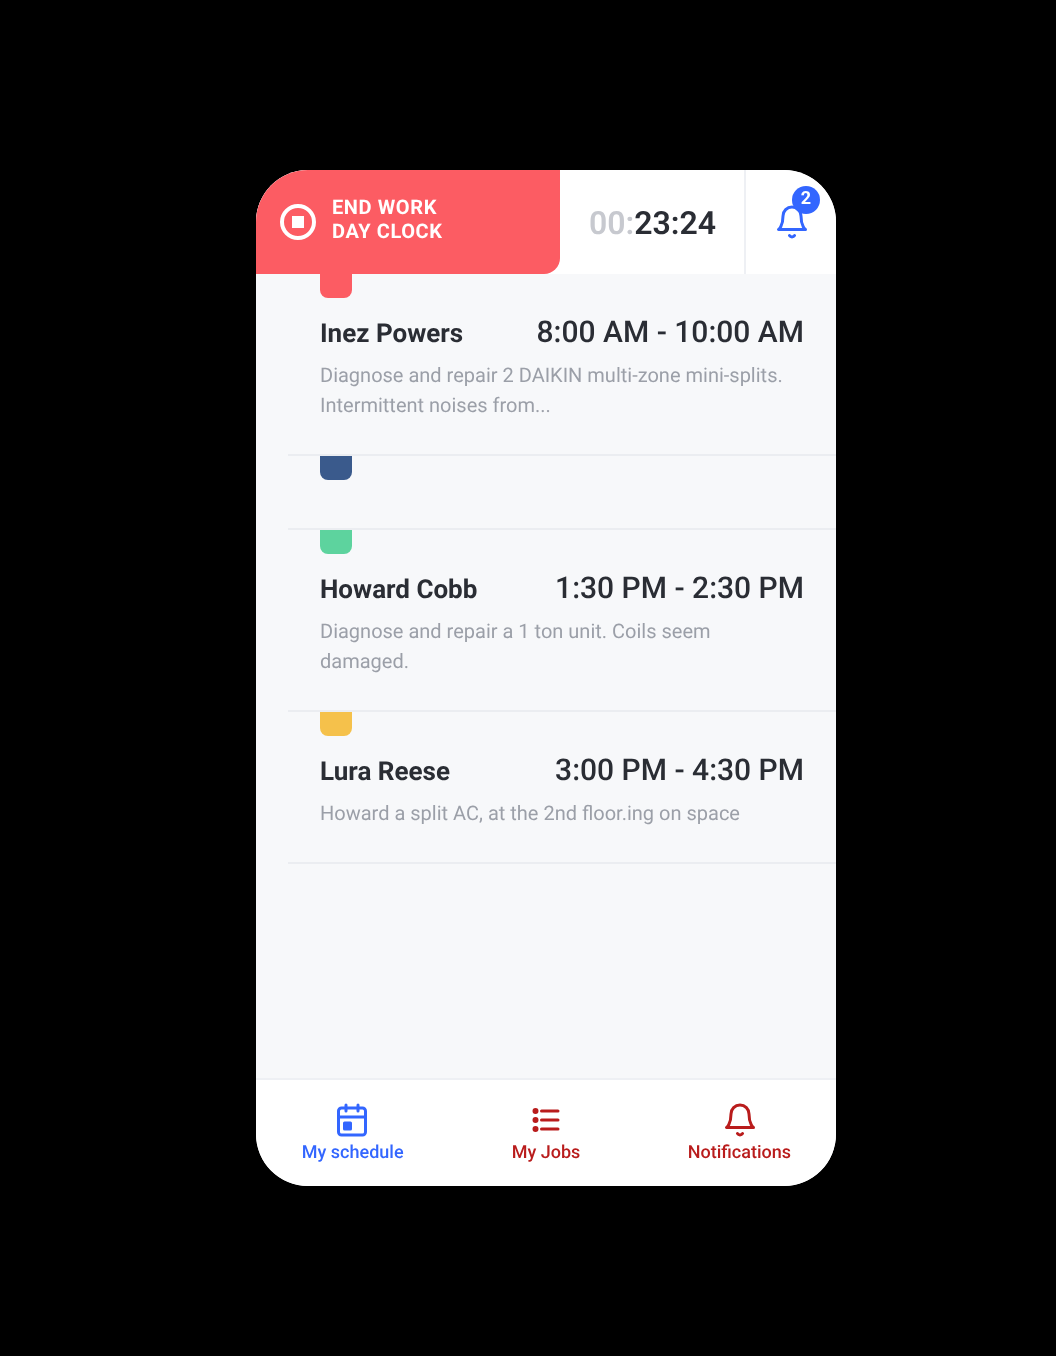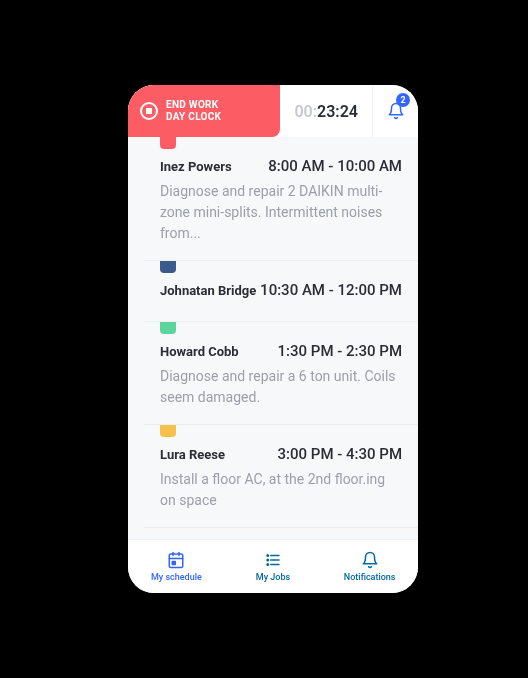--- a/index.html
+++ b/index.html
@@ -131,39 +131,39 @@
     font-size: 13px;
     font-weight: 700;
     color: #2a2d34;
   }
   .job-time {
     font-size: 15px;
     font-weight: 500;
     color: #2a2d34;
   }
   .job-desc {
-    font-size: 14px;
+    font-size: 10px;
     line-height: 1.5;
     color: #9b9fa8;
   }
   .job + .job { padding-top: 0; }
   .tabs {
     display: flex;
     background: #fff;
     border-top: 1px solid #eef0f4;
     height: 54px;
   }
   .tab {
     flex: 1;
     display: flex;
     flex-direction: column;
     align-items: center;
     justify-content: center;
     gap: 3px;
-    color: #0369a1;
+    color: #b91c1c;
   }
   .tab.active { color: #3366ff; }
   .tab-label {
     font-size: 9px;
     font-weight: 500;
   }
   .tab svg { stroke: currentColor; }
 </style>
 </head>
 <body>
@@ -195,40 +195,36 @@
     <div class="job">
       <div class="tag" style="background:#fc5c63"></div>
       <div class="job-head">
         <span class="job-name">Inez Powers</span>
         <span class="job-time">8:00 AM - 10:00 AM</span>
       </div>
       <div class="job-desc">Diagnose and repair 2 DAIKIN multi-zone mini-splits. Intermittent noises from...</div>
     </div>
     <div class="job">
       <div class="tag" style="background:#3a5a8c"></div>
-      <div class="job-head">
-        <span class="job-name">Johnatan Bridge</span>
-        <span class="job-time">10:30 AM - 12:00 PM</span>
-      </div>
     </div>
     <div class="job">
       <div class="tag" style="background:#5dd39e"></div>
       <div class="job-head">
         <span class="job-name">Howard Cobb</span>
         <span class="job-time">1:30 PM - 2:30 PM</span>
       </div>
-      <div class="job-desc">Diagnose and repair a 6 ton unit. Coils seem damaged.</div>
+      <div class="job-desc">Diagnose and repair a 1 ton unit. Coils seem damaged.</div>
     </div>
     <div class="job">
       <div class="tag" style="background:#f5c14b"></div>
       <div class="job-head">
         <span class="job-name">Lura Reese</span>
         <span class="job-time">3:00 PM - 4:30 PM</span>
       </div>
-      <div class="job-desc">Install a floor AC, at the 2nd floor.ing on space</div>
+      <div class="job-desc">Howard a split AC, at the 2nd floor.ing on space</div>
     </div>
   </div>
 
   <div class="tabs">
     <div class="tab active">
       <svg width="18" height="18" viewBox="0 0 24 24" fill="none" stroke-width="2" stroke-linecap="round" stroke-linejoin="round">
           <rect x="3" y="4" width="18" height="18" rx="2"></rect>
           <line x1="16" y1="2" x2="16" y2="6"></line>
           <line x1="8" y1="2" x2="8" y2="6"></line>
           <line x1="3" y1="10" x2="21" y2="10"></line>

